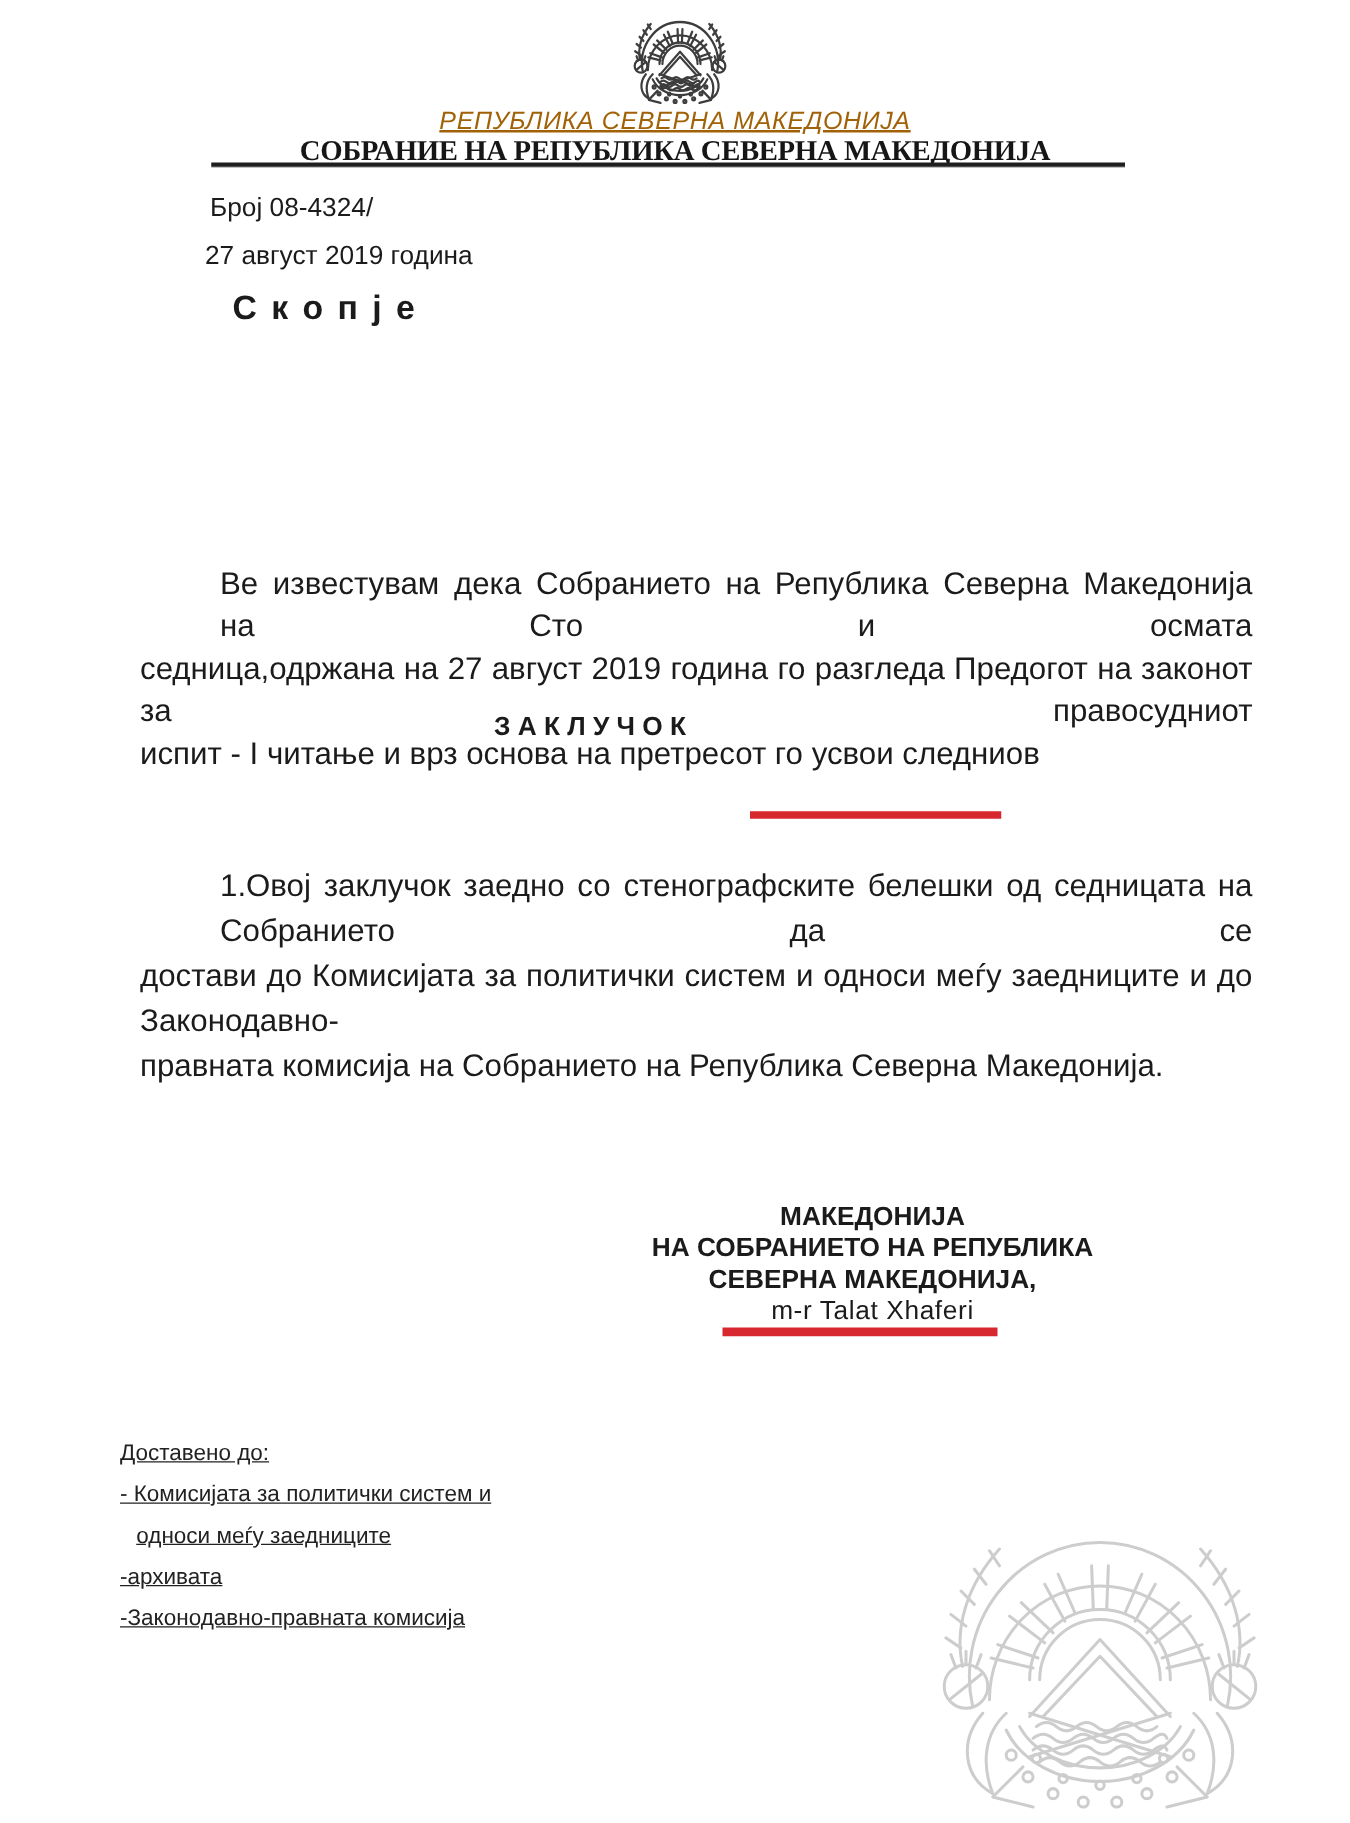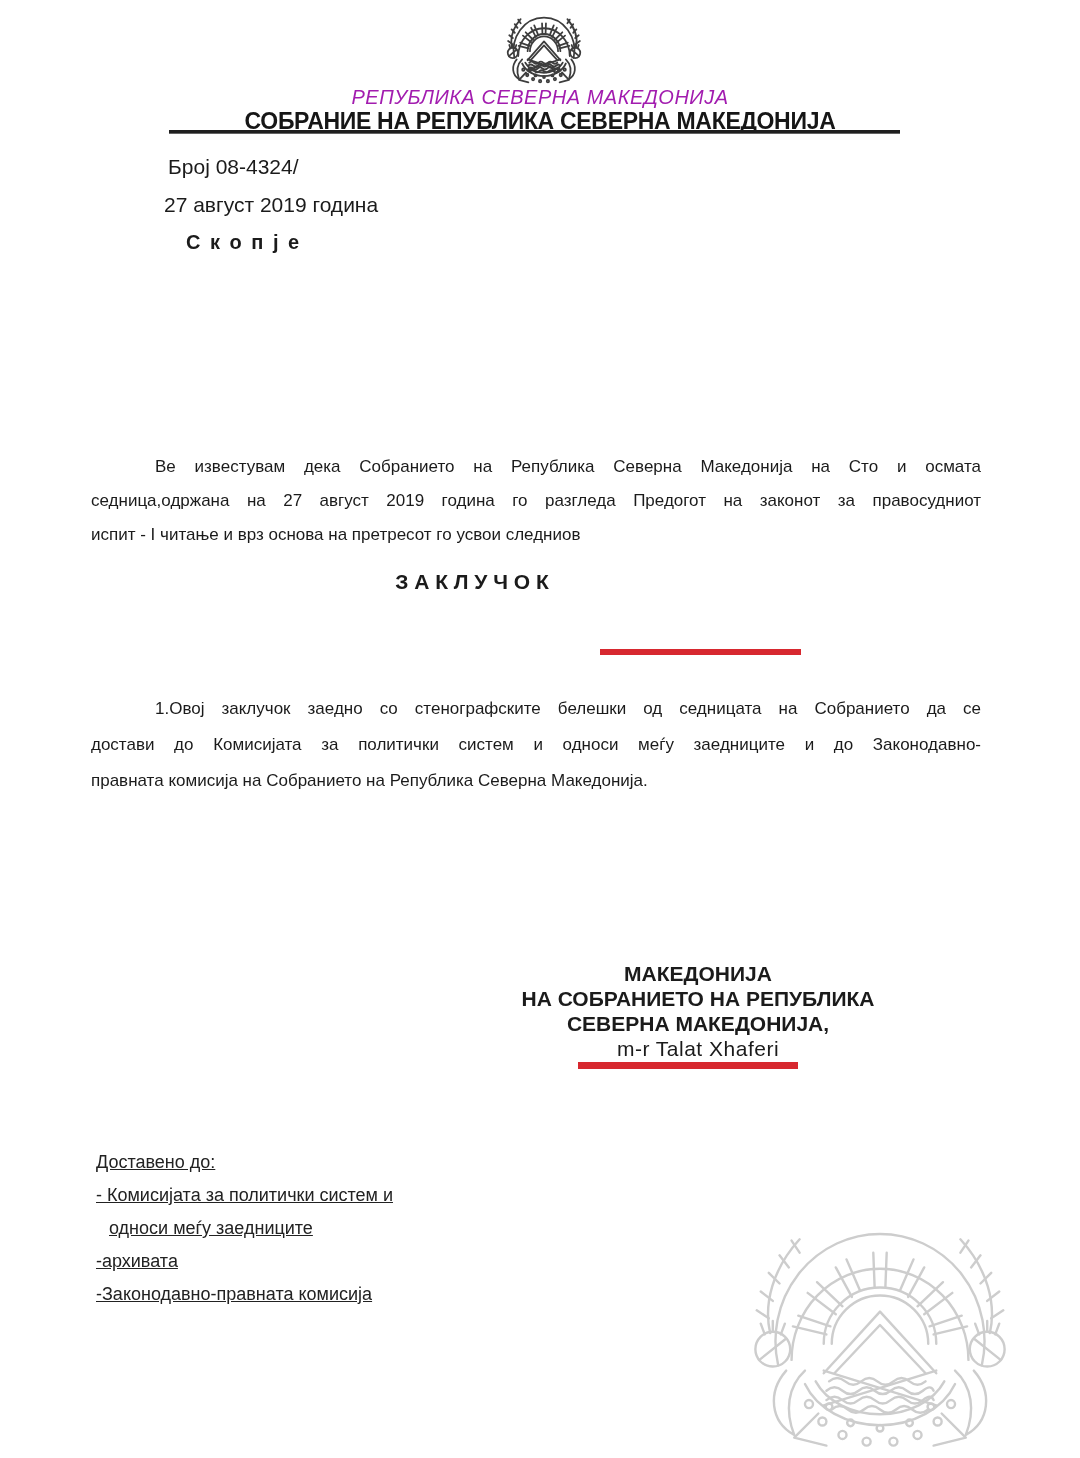--- a/index.html
+++ b/index.html
@@ -4,31 +4,31 @@
 <style>
   html,body{margin:0;padding:0;background:#fff;}
   .page{
     position:relative;width:1080px;height:1458px;background:#ffffff;overflow:hidden;
     font-family:"Liberation Sans","DejaVu Sans",sans-serif;color:#1b1b1b;
   }
   .abs{position:absolute;}
   
   .emblem-top{left:505px;top:2px;width:78px;height:82px;color:#3d3d3d;}
   .hdr-republic{left:0;top:86px;width:1080px;text-align:center;font-style:italic;
-    font-size:20px;letter-spacing:.5px;color:#a21caf;}
+    font-size:20px;letter-spacing:.5px;color:#a16207;text-decoration:underline;}
   .hdr-assembly{left:0;top:108px;width:1080px;text-align:center;font-weight:bold;
-    font-size:23px;letter-spacing:-0.3px;color:#161616;}
+    font-size:23px;letter-spacing:-0.3px;color:#161616;font-family:Liberation Serif, serif;}
   .hdr-rule{left:169px;top:130px;width:731px;height:4px;
     background:linear-gradient(#1f1f1f 65%,#8a8a8a 100%);}
   
   .doc-number{left:168px;top:155px;font-size:21px;}
   .doc-date{left:164px;top:193px;font-size:21px;}
-  .doc-city{left:186px;top:231px;font-size:20px;font-weight:bold;letter-spacing:2px;}
+  .doc-city{left:186px;top:231px;font-size:27px;font-weight:bold;letter-spacing:2px;}
   
-  .para{left:91px;width:890px;font-size:17px;line-height:34px;}
+  .para{left:112px;width:890px;font-size:25px;line-height:34px;}
   .intro{top:450px;}
   .item1{top:614px;}
   .item2{top:691px;line-height:36px;}
   .jline{text-align:justify;text-align-last:justify;}
   .lline{text-align:left;}
   .indent{padding-left:64px;}
   .conclusion-title{left:0;top:570px;width:944px;text-align:center;
     font-weight:bold;font-size:21px;}
   .red-line{height:6px;}
   .red-1{left:600px;top:649px;width:201px;}

